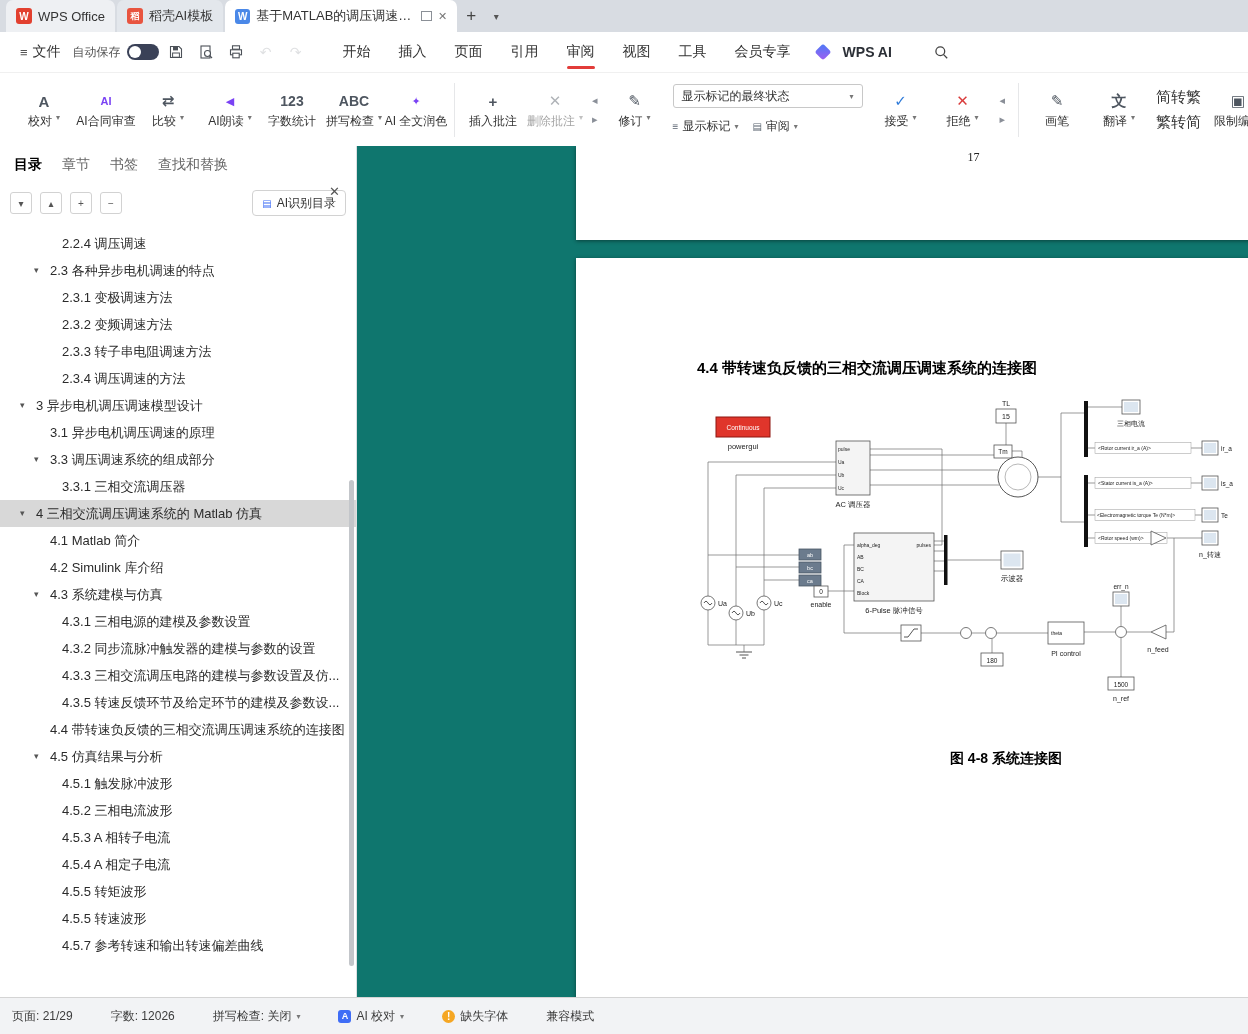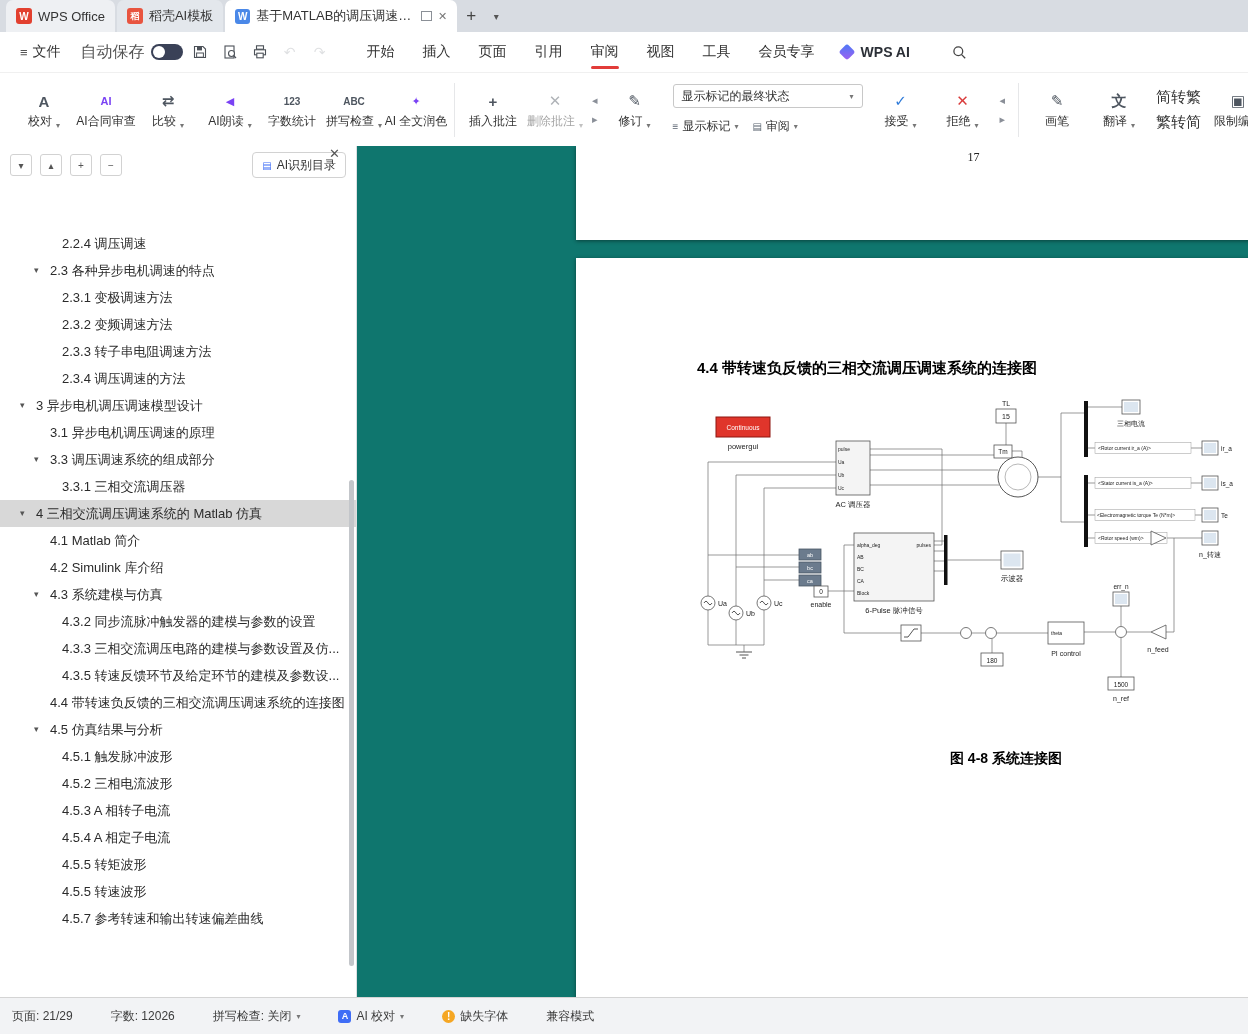--- a/index.html
+++ b/index.html
@@ -18,39 +18,39 @@
   .doclogo{width:15px;height:15px;border-radius:3px;background:#4a88e8;color:#fff;font-size:10px;font-weight:bold;display:flex;align-items:center;justify-content:center;flex:none;}
   .win-ic{width:9px;height:8px;border:1px solid #8b9097;flex:none;}
   .tclose{color:#777;font-size:11px;flex:none;}
   .newtab{width:28px;display:flex;align-items:center;justify-content:center;color:#444;font-size:17px;}
   .tchev{width:22px;display:flex;align-items:center;justify-content:center;color:#555;font-size:10px;}
 
   
   .menubar{height:40px;display:flex;align-items:center;padding:0 12px;background:#fff;border-bottom:1px solid #f0f0f0;}
   .filebtn{display:flex;align-items:center;gap:5px;font-size:14px;color:#333;padding:0 8px;}
   .filebtn .ham{font-size:13px;color:#555;}
-  .autosave{font-size:16px;color:#555;margin-left:12px;}
+  .autosave{font-size:12px;color:#555;margin-left:4px;}
   .pill{width:32px;height:16px;border-radius:9px;background:#3a4157;margin-left:6px;position:relative;}
   .pill .knob{position:absolute;left:2px;top:2px;width:12px;height:12px;border-radius:50%;background:#fff;}
   .mico{width:26px;height:24px;display:flex;align-items:center;justify-content:center;margin-left:4px;color:#4c5158;font-size:14px;}
   .mico.disabled{color:#b9bcc0;}
   .mtabs{display:flex;margin-left:20px;}
   .mtab{padding:0 14px;font-size:14px;color:#333;height:40px;display:flex;align-items:center;position:relative;white-space:nowrap;}
   .mtab.active::after{content:"";position:absolute;left:14px;right:14px;bottom:3px;height:3px;background:#e23c39;border-radius:2px;}
-  .wpsai{display:flex;align-items:center;gap:8px;font-weight:bold;font-size:14px;color:#2b2f36;margin-left:12px;white-space:nowrap;}
+  .wpsai{display:flex;align-items:center;gap:14px;font-weight:bold;font-size:14px;color:#2b2f36;margin-left:12px;white-space:nowrap;}
   .aidiamond{width:12px;height:12px;background:linear-gradient(135deg,#4a7bf7,#a15ef0);transform:rotate(45deg);border-radius:3px;}
   .msearch{margin-left:42px;display:flex;align-items:center;}
 
   
   .ribbon{height:73px;background:#fff;border-bottom:1px solid #dfe1e4;display:flex;align-items:center;padding:0 8px 0 14px;gap:2px;}
   .rbtn{display:flex;flex-direction:column;align-items:center;justify-content:center;min-width:50px;height:62px;padding:2px 5px;border-radius:4px;}
   .ric{height:24px;min-width:24px;display:flex;align-items:center;justify-content:center;font-weight:bold;color:#4e5660;font-size:15px;}
-  .ric.smallglyph{font-size:10px;letter-spacing:0;}
+  .ric.smallglyph{font-size:14px;letter-spacing:0;}
   .ric.blue{color:#2f7bd9;} .ric.red{color:#d93a3a;} .ric.ai{color:#7a42f4;font-size:11px;}
-  .rlbl{font-size:12px;color:#333;white-space:nowrap;display:flex;align-items:flex-end;gap:4px;}
+  .rlbl{font-size:12px;color:#333;white-space:nowrap;display:flex;align-items:flex-start;gap:4px;}
   .dd{font-size:8px;color:#777;}
   .rsep{width:1px;height:54px;background:#e6e7e9;margin:0 6px;flex:none;}
   .disabled{opacity:.45;}
   .ncol{display:flex;flex-direction:column;justify-content:center;gap:8px;padding:0 5px;}
   .nbtn{font-size:11px;color:#8a8f98;text-align:center;line-height:1;}
   .mcol{display:flex;flex-direction:column;justify-content:center;gap:10px;padding:0 6px;}
   .combo{width:172px;height:22px;border:1px solid #c8c8c8;border-radius:3px;display:flex;align-items:center;justify-content:space-between;padding:0 8px;font-size:12px;color:#333;background:#fff;white-space:nowrap;}
   .mini-row{display:flex;gap:14px;}
   .mini-btn{display:flex;align-items:center;gap:4px;font-size:12px;color:#333;white-space:nowrap;}
   .mini-ic{font-size:10px;color:#5a6470;font-weight:bold;}
@@ -332,20 +332,27 @@
       <span class="ric">▣</span>
       <span class="rlbl">
           <span>限制编辑</span>
         </span>
     </div>
   </div>
 
   <div class="content">
 
     <div class="sidebar">
+      <div class="side-tabs">
+
+      <span class="side-tab active">目录</span>
+          <span class="side-tab">章节</span>
+          <span class="side-tab">书签</span>
+          <span class="side-tab">查找和替换</span>
+        </div>
       <span class="side-close">✕</span>
       <div class="side-controls">
         <div class="sq">▾</div>
         <div class="sq">▴</div>
         <div class="sq">+</div>
         <div class="sq">−</div>
         <div class="ai-toc">
           <span class="mini-ic">▤</span>
           <span>AI识别目录</span>
         </div>
@@ -403,20 +410,23 @@
           </div>
 
           <div class="toc-row lvl2">
             <span class="toc-label">4.2 Simulink 库介绍</span>
           </div>
 
           <div class="toc-row lvl2 exp">
             <span class="toc-label">4.3 系统建模与仿真</span>
           </div>
 
+          <div class="toc-row lvl3">
+            <span class="toc-label">4.3.1 三相电源的建模及参数设置</span>
+          </div>
 
           <div class="toc-row lvl3">
             <span class="toc-label">4.3.2 同步流脉冲触发器的建模与参数的设置</span>
           </div>
 
           <div class="toc-row lvl3">
             <span class="toc-label">4.3.3 三相交流调压电路的建模与参数设置及仿...</span>
           </div>
 
           <div class="toc-row lvl3">

